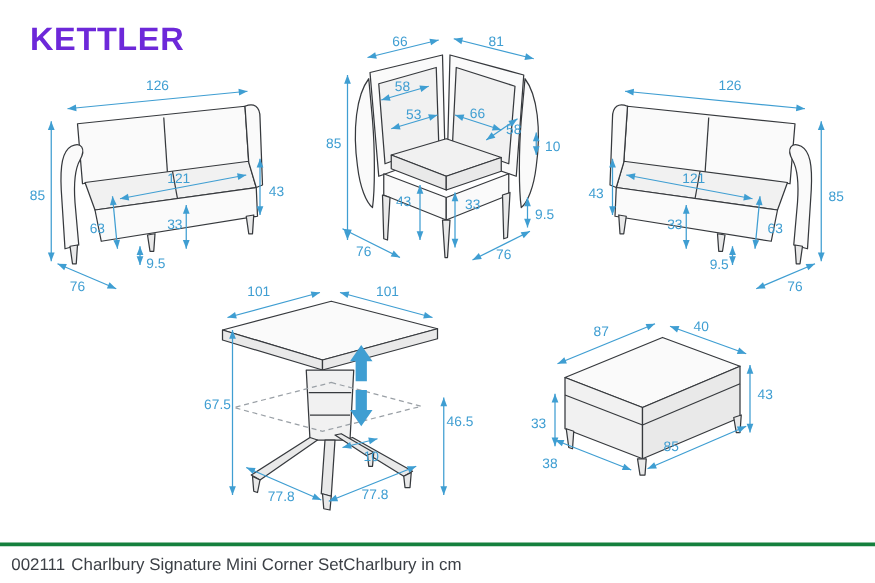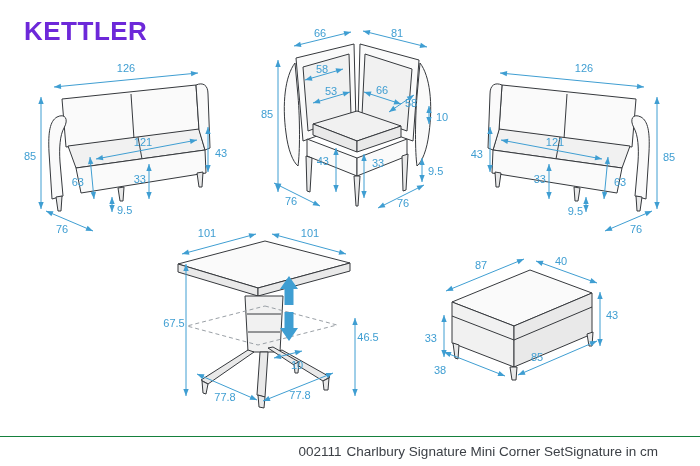--- a/index.html
+++ b/index.html
@@ -2,22 +2,22 @@
 <html><head>
 <meta charset="utf-8">
 <style>
   html,body{margin:0;padding:0;}
   body{width:700px;height:466px;position:relative;background:#ffffff;
        font-family:"Liberation Sans",sans-serif;overflow:hidden;}
   .logo{position:absolute;left:24px;top:16px;font-size:26px;font-weight:bold;
         color:#6d28d9;letter-spacing:.5px;}
   .canvas{position:absolute;left:0;top:0;}
   .footer{position:absolute;left:0;right:0;bottom:0;height:29px;
-          border-top:1px solid #15803d;display:flex;justify-content:flex-end;
-          align-items:center;padding:0 42px;font-size:13.5px;color:#3c4046;background:#fff;}
+          border-top:3px solid #15803d;display:flex;justify-content:flex-start;
+          align-items:center;padding:0 9px;font-size:13.5px;color:#3c4046;background:#fff;}
   .footer .code{margin-right:5px;}
   
   .dl{stroke:#3f9ed2;stroke-width:1;fill:none;}
   .dt{fill:#3f9ed2;font-size:11px;text-anchor:middle;font-family:"Liberation Sans",sans-serif;}
   .as{text-anchor:start}.ae{text-anchor:end}
   
   .f1{fill:#fafafa;stroke:#36393d;stroke-width:1;stroke-linejoin:round;}
   .f2{fill:#f1f1f1;stroke:#36393d;stroke-width:1;stroke-linejoin:round;}
   .f3{fill:#e9e9e9;stroke:#36393d;stroke-width:1;stroke-linejoin:round;}
   .fl{stroke:#36393d;stroke-width:1;fill:none;}
@@ -195,14 +195,14 @@
     <text class="dt ae" x="437" y="342">33</text>
     <text class="dt" x="537" y="361">85</text>
     <text class="dt" x="440" y="374">38</text>
   </g>
 </svg>
 
 <div class="footer">
   <div>
     <span class="code">002111</span><span>Charlbury Signature Mini Corner Set</span>
   </div>
-  <div>Signature in cm</div>
+  <div>Charlbury in cm</div>
 </div>
 
 </body></html>

